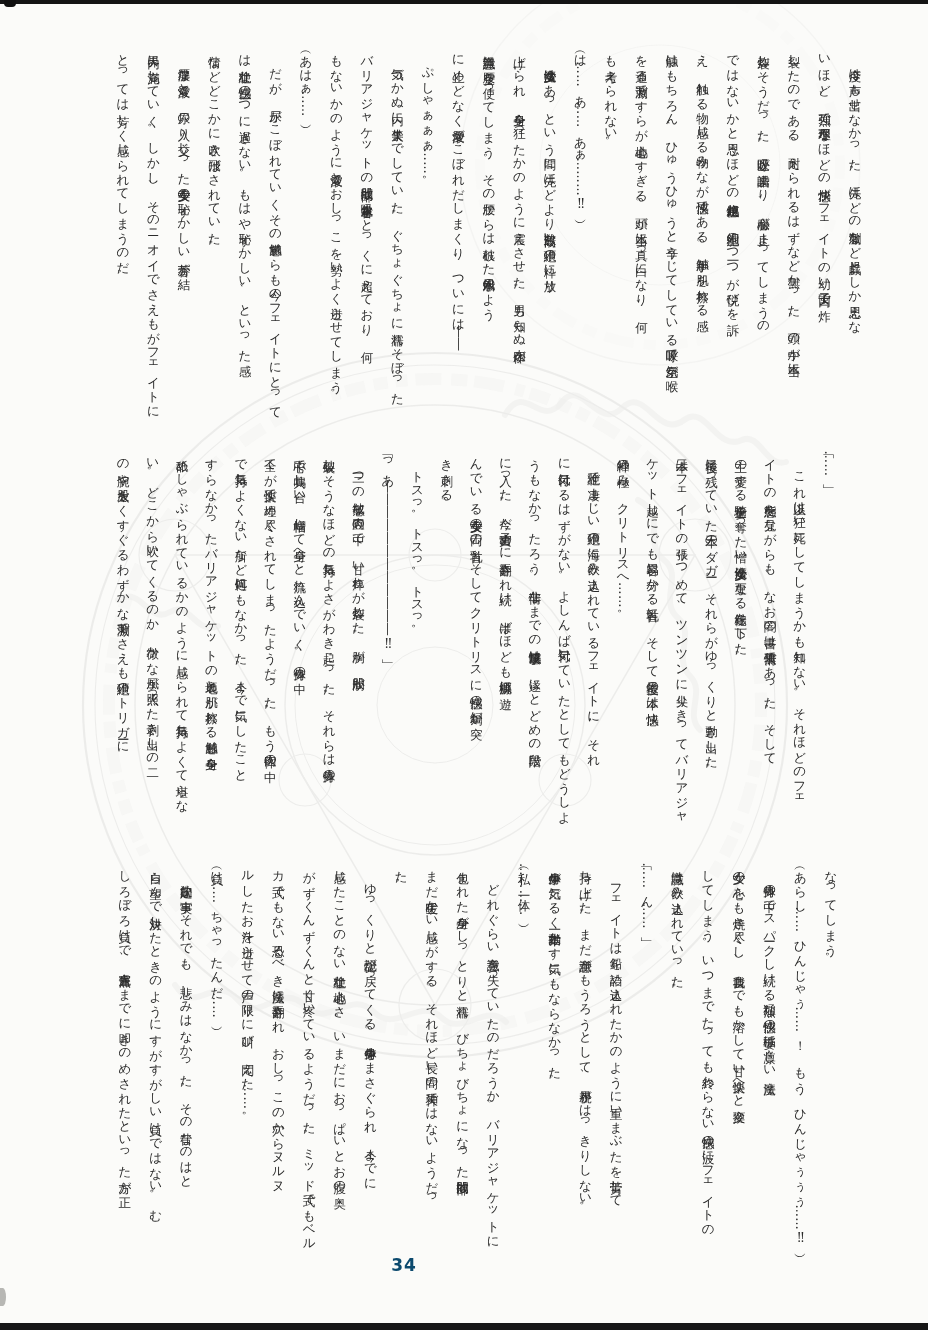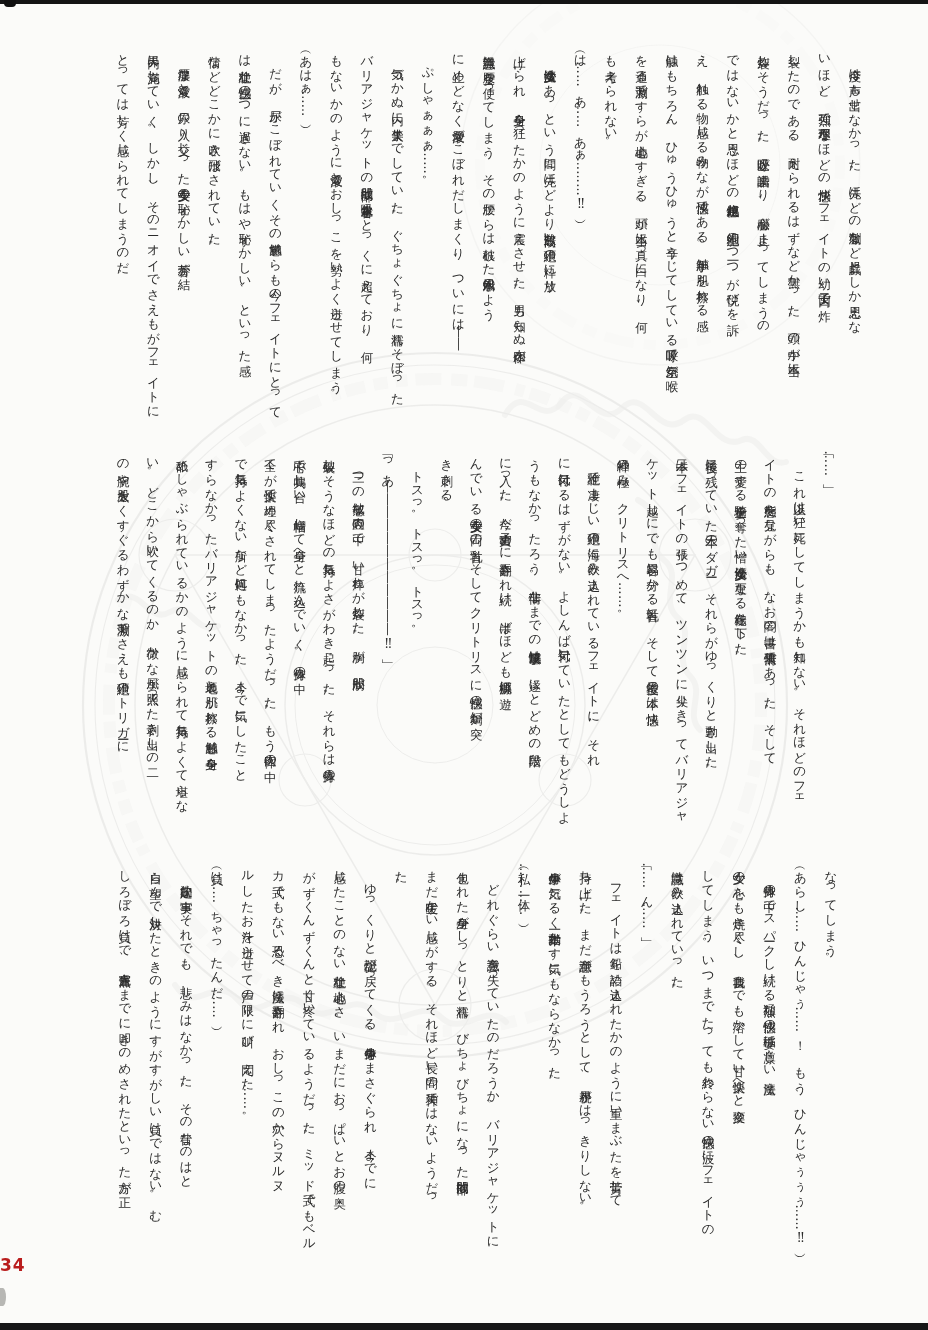--- a/index.html
+++ b/index.html
@@ -33,26 +33,26 @@
   }
   .band-1{top:46px;right:58px;}
   .band-2{top:450px;right:84px;}
   .band-2 p{line-height:29.4px;}
   .band-3{top:862px;right:82px;}
   .band-3 p{line-height:30.7px;}
   .page-number{
     position:absolute;
     z-index:1;
     top:1255px;left:0;width:808px;
-    text-align:left;
+    text-align:center;
     font-family:"DejaVu Sans","Liberation Sans",sans-serif;
     font-weight:bold;
     font-size:17px;
     letter-spacing:1px;
-    color:#b91c1c;
+    color:#0c4a6e;
   }
 </style>
 </head>
 <body>
 
 <div class="page">
 
   <svg class="watermark" width="928" height="1330" viewBox="0 0 928 1330">
     <g stroke="#8f8f8f" fill="none">
 

